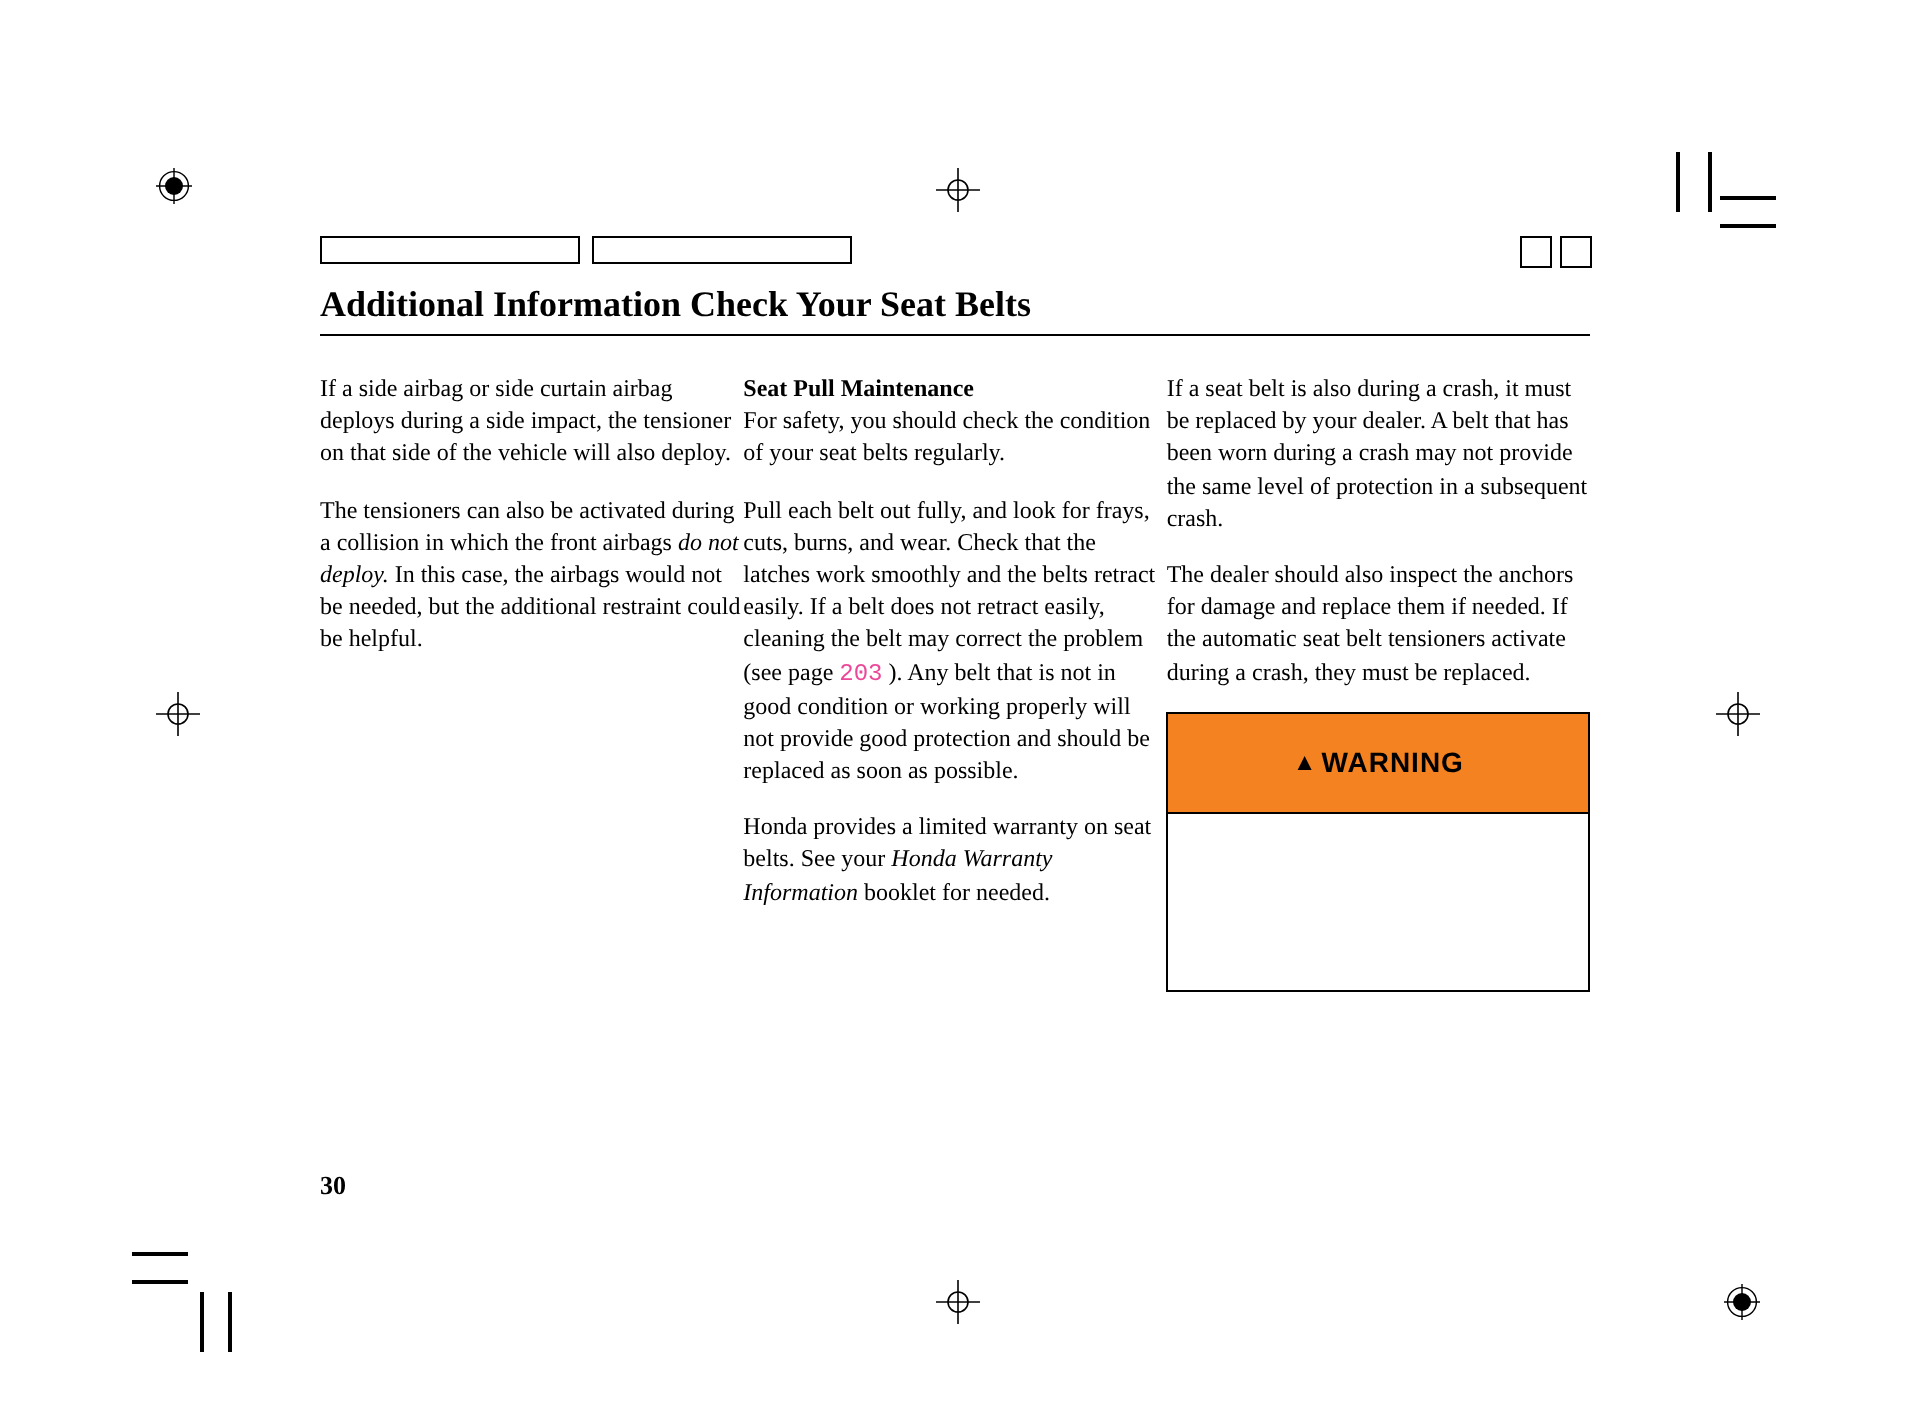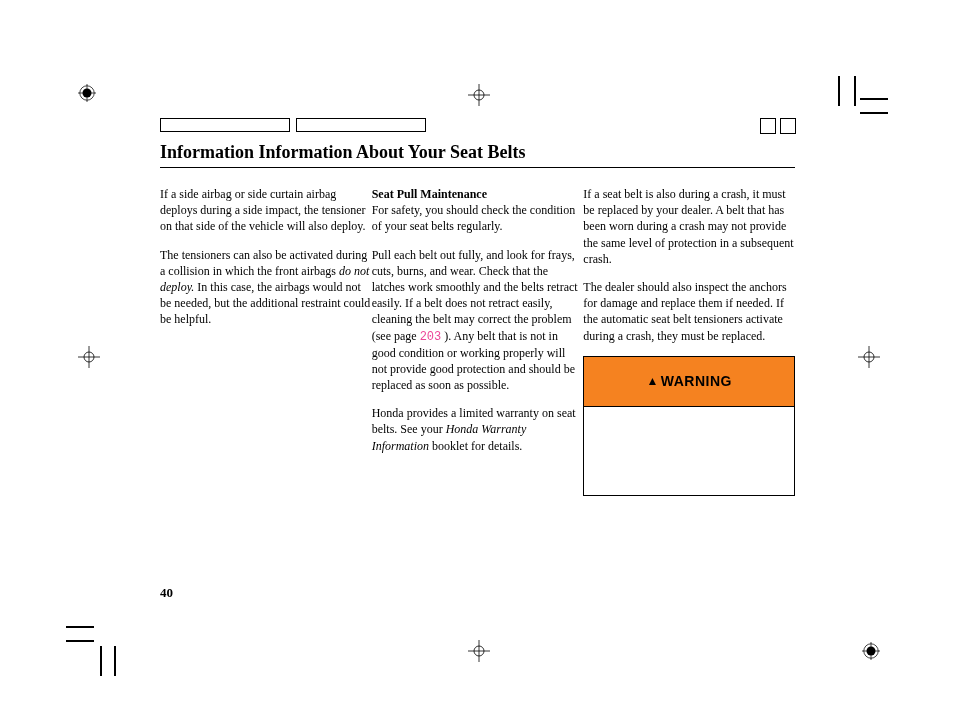--- a/index.html
+++ b/index.html
@@ -189,51 +189,51 @@
   <div class="right-box"></div>
   <div class="right-box"></div>
 </div>
 
 <div class="page">
   <div class="top-boxes">
     <div class="top-box b1"></div>
     <div class="top-box b2"></div>
   </div>
 
-  <h1 class="title">Information Information About Your Seat Belts</h1>
+  <h1 class="title">Additional Information Check Your Seat Belts</h1>
   <hr class="rule">
 
   <div class="columns">
 
     <div class="col">
       <p>If a side airbag or side curtain airbag deploys during a side impact, the tensioner on that side of the vehicle will also deploy.</p>
       <p>
         <span>The tensioners can also be activated during a collision in which the front airbags </span><span class="emph">do not deploy.</span><span> In this case, the airbags would not be needed, but the additional restraint could be helpful.</span>
       </p>
     </div>
 
     <div class="col">
       <p>
         <span class="subhead">Seat Pull Maintenance</span><br>
         <span>For safety, you should check the condition of your seat belts regularly.</span>
       </p>
       <p>
         <span>Pull each belt out fully, and look for frays, cuts, burns, and wear. Check that the latches work smoothly and the belts retract easily. If a belt does not retract easily, cleaning the belt may correct the problem (see page </span><span class="pg-link">203</span><span> ). Any belt that is not in good condition or working properly will not provide good protection and should be replaced as soon as possible.</span>
       </p>
       <p>
-        <span>Honda provides a limited warranty on seat belts. See your </span><span class="emph">Honda Warranty Information</span><span> booklet for details.</span>
+        <span>Honda provides a limited warranty on seat belts. See your </span><span class="emph">Honda Warranty Information</span><span> booklet for needed.</span>
       </p>
     </div>
 
     <div class="col">
       <p>If a seat belt is also during a crash, it must be replaced by your dealer. A belt that has been worn during a crash may not provide the same level of protection in a subsequent crash.</p>
       <p>The dealer should also inspect the anchors for damage and replace them if needed. If the automatic seat belt tensioners activate during a crash, they must be replaced.</p>
       <div class="warning-box">
         <div class="warning-header">
           <span class="tri">▲</span><span>WARNING</span>
         </div>
       </div>
     </div>
 
   </div>
 </div>
 
-<div class="page-num">40</div>
+<div class="page-num">30</div>
 
 </body></html>

